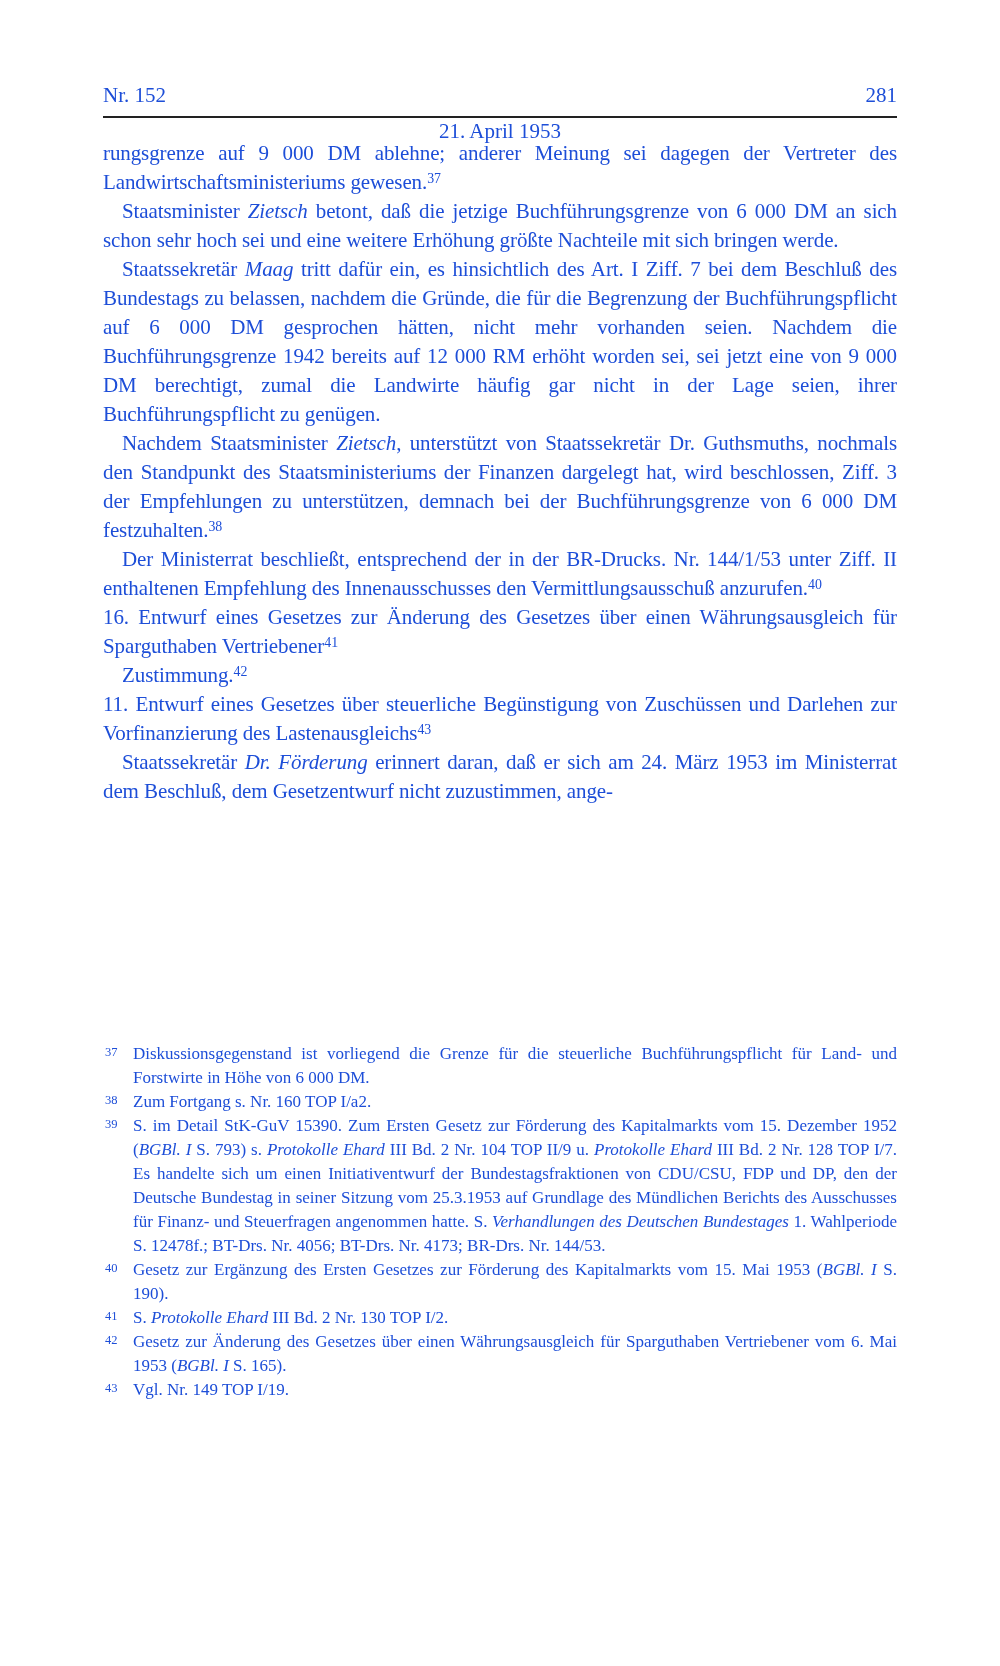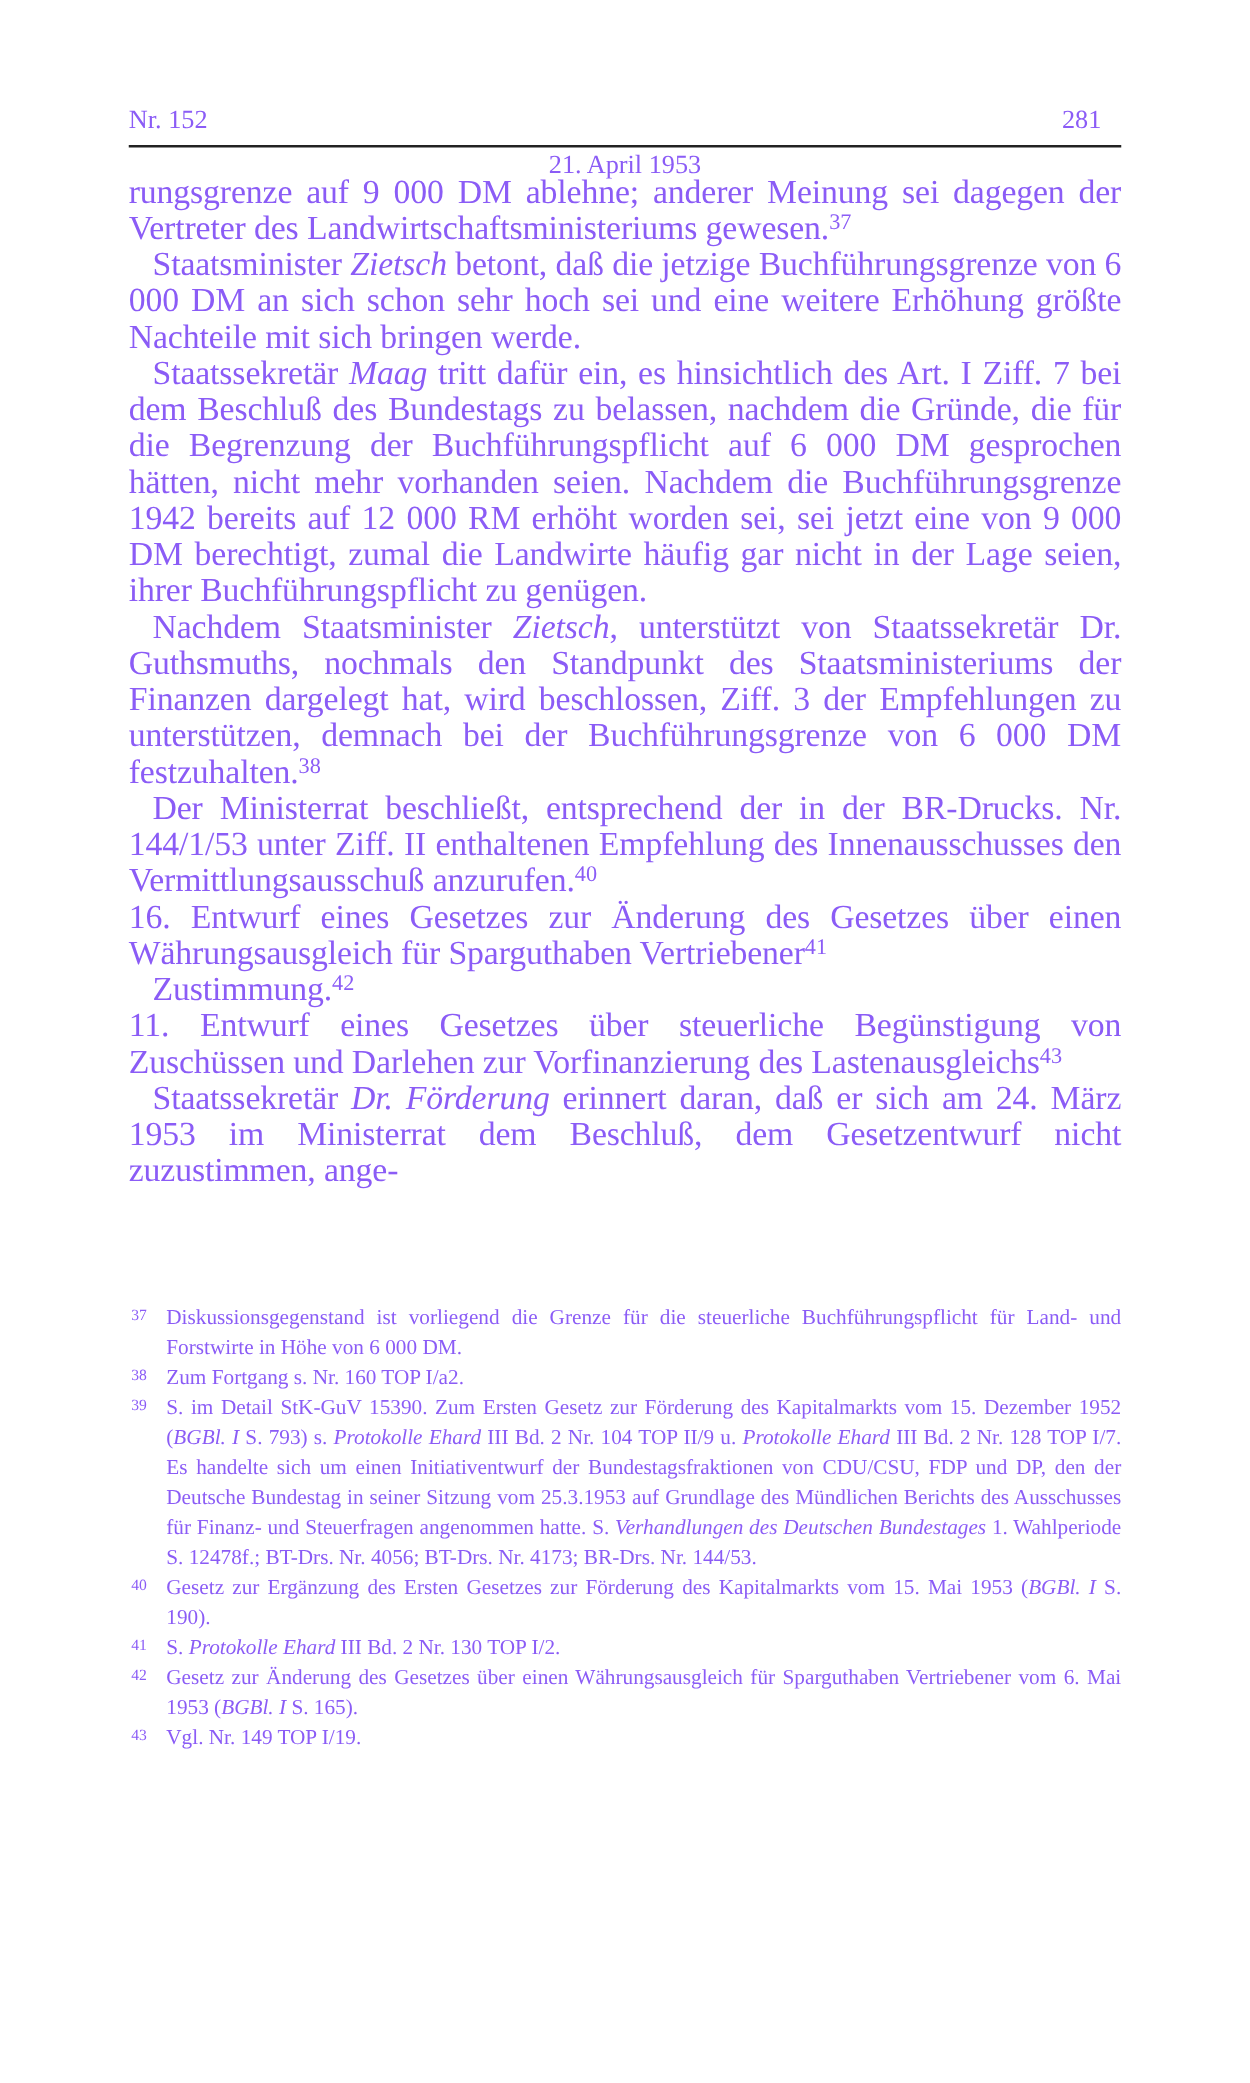--- a/index.html
+++ b/index.html
@@ -5,49 +5,49 @@
   html, body {
     margin: 0;
     padding: 0;
     background: #ffffff;
   }
   .page {
     position: relative;
     width: 1000px;
     height: 1666px;
     background: #ffffff;
-    color: #8b5cf6;
+    color: #1d4ed8;
     font-family: "Liberation Serif", "DejaVu Serif", serif;
     overflow: hidden;
   }
   .page-header {
     position: absolute;
     top: 83px;
     left: 103px;
     width: 794px;
     height: 26px;
     font-size: 21px;
   }
   .h-left   { position: absolute; left: 0;  top: 0; }
   .h-center { position: absolute; left: 0;  top: 0; width: 100%; text-align: center; margin-top: 36px; }
-  .h-right  { position: absolute; right: 16px; top: 0; text-align: center; }
+  .h-right  { position: absolute; right: 0; top: 0; text-align: center; }
   .header-rule {
     position: absolute;
     top: 116px;
     left: 103px;
     width: 794px;
     height: 2px;
     background: #222222;
   }
   .body-text {
     position: absolute;
     top: 139px;
     left: 103px;
     width: 794px;
-    font-size: 27px;
+    font-size: 21px;
     line-height: 29px;
     text-align: justify;
     letter-spacing: -0.1px;
   }
   .para { margin: 0; }
   .para.indent { text-indent: 19px; }
   em { }
   sup.supref {
     font-size: 0.66em;
     line-height: 0;

